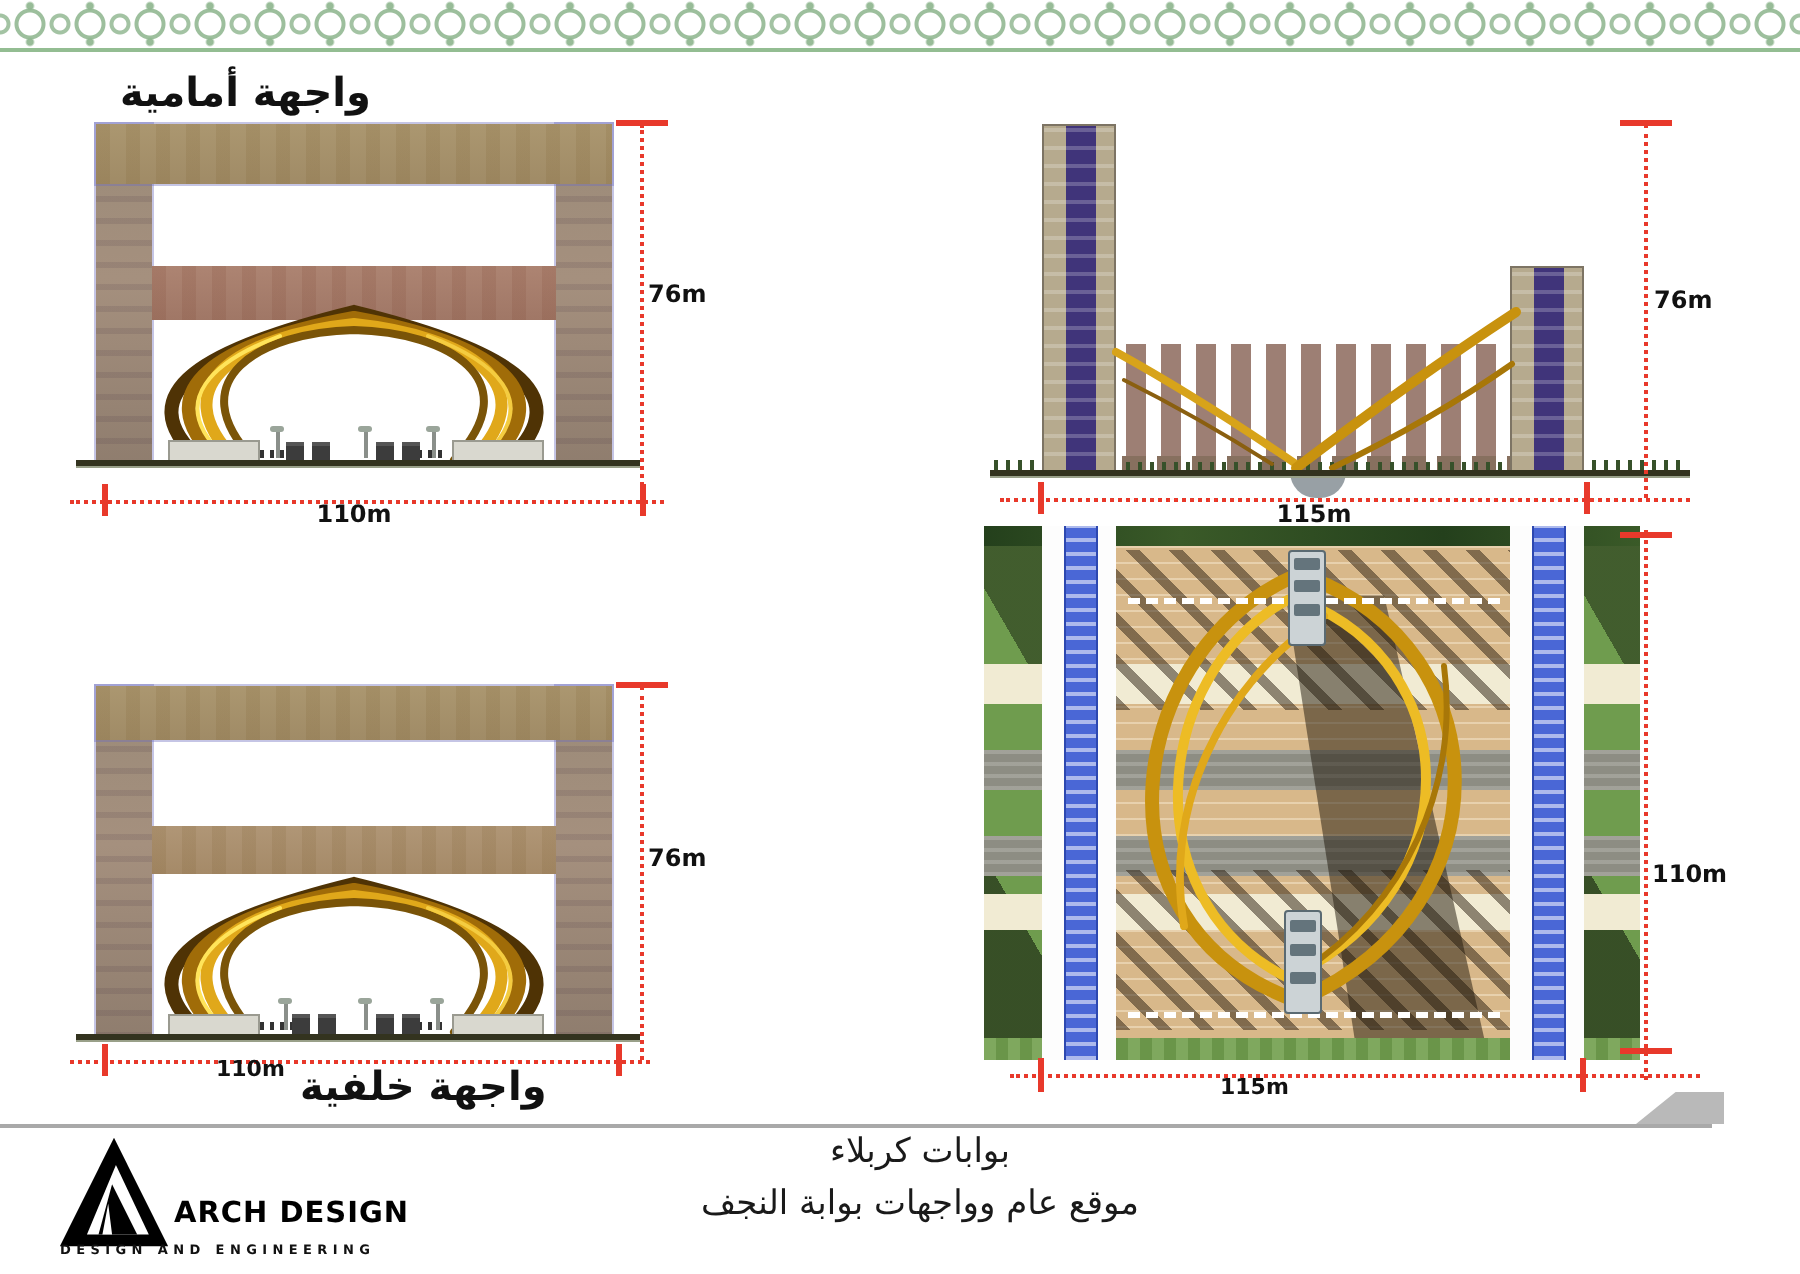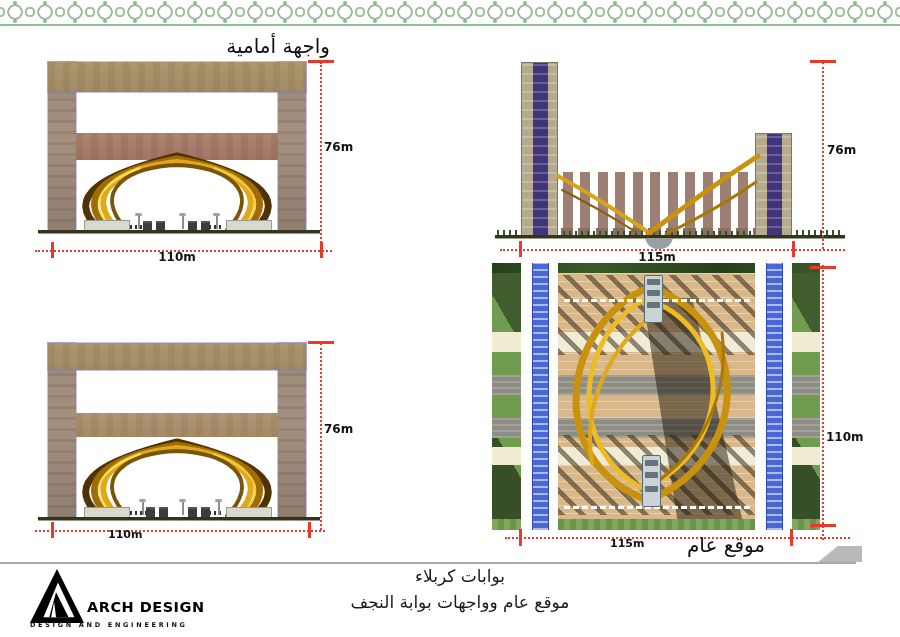--- a/index.html
+++ b/index.html
@@ -12,21 +12,21 @@
     background:
       radial-gradient(circle 9px at 15px 12px, transparent 5.5px, rgba(140,180,140,.85) 6px 7.5px, transparent 8px),
       radial-gradient(circle 6px at 0px 12px, transparent 3px, rgba(140,180,140,.8) 3.5px 5px, transparent 5.5px),
       radial-gradient(circle 6px at 30px 12px, transparent 3px, rgba(140,180,140,.8) 3.5px 5px, transparent 5.5px),
       radial-gradient(circle 3px at 15px 3px, rgba(140,180,140,.9) 1.5px, transparent 2.5px),
       radial-gradient(circle 3px at 15px 21px, rgba(140,180,140,.9) 1.5px, transparent 2.5px);
     background-size:30px 24px;
     border-bottom:2px solid #93bd92;}
 
   
-  .view-title{font-weight:normal;font-size:20px;color:#111;text-align:right;direction:rtl;}
+  .view-title{font-weight:bold;font-size:20px;color:#111;text-align:left;direction:rtl;}
   .dim-label{font-weight:bold;font-size:12px;color:#111;white-space:nowrap;}
   .dim-label.small{font-size:11px;}
   .dimv{width:0;border-left:2px dotted #e8392b;}
   .dimh{height:0;border-top:2px dotted #e8392b;}
   .tickv{width:3px;background:#e8392b;}
   .tickh{height:3px;background:#e8392b;}
 
   
   .col{width:28px;background:linear-gradient(180deg,#9a8a78,#a5907e 45%,#8f7d6e);
        background-image:repeating-linear-gradient(0deg,rgba(60,40,60,.12) 0 3px,transparent 3px 11px),linear-gradient(180deg,#9a8a78,#a5907e 45%,#8f7d6e);
@@ -176,20 +176,21 @@
   </div>
   <div class="abs groundline" style="left:38px;top:517px;width:282px;"></div>
 
   <div class="abs dimv" style="left:320px;top:343px;height:187px;"></div>
   <div class="abs tickh" style="left:308px;top:341px;width:26px;"></div>
   <div class="abs dim-label" style="left:324px;top:422px;">76m</div>
   <div class="abs dimh" style="left:35px;top:530px;width:290px;"></div>
   <div class="abs tickv" style="left:51px;top:522px;height:16px;"></div>
   <div class="abs tickv" style="left:308px;top:522px;height:16px;"></div>
   <div class="abs dim-label small" style="left:108px;top:528px;">110m</div>
+  <div class="abs view-title" style="left:150px;top:531px;width:145px;">واجهة خلفية</div>
 
   <div class="abs" id="siteplan">
     <div class="abs grass" style="left:0;top:0;width:30px;height:267px;"></div>
     <div class="abs grass" style="left:298px;top:0;width:30px;height:267px;"></div>
     <div class="abs paving" style="left:66px;top:0;width:197px;height:267px;"></div>
 
     <div class="abs road-cream" style="left:0;top:69px;width:328px;height:20px;"></div>
     <div class="abs road-grey" style="left:0;top:112px;width:328px;height:20px;"></div>
     <div class="abs road-grey" style="left:0;top:155px;width:328px;height:20px;"></div>
     <div class="abs road-cream" style="left:0;top:184px;width:328px;height:18px;"></div>
@@ -231,21 +232,20 @@
   </div>
 
   <div class="abs dimv" style="left:822px;top:265px;height:275px;"></div>
   <div class="abs tickh" style="left:810px;top:266px;width:26px;"></div>
   <div class="abs tickh" style="left:810px;top:524px;width:26px;"></div>
   <div class="abs dim-label" style="left:826px;top:430px;">110m</div>
   <div class="abs dimh" style="left:505px;top:537px;width:345px;"></div>
   <div class="abs tickv" style="left:519px;top:529px;height:17px;"></div>
   <div class="abs tickv" style="left:790px;top:529px;height:17px;"></div>
   <div class="abs dim-label small" style="left:610px;top:537px;">115m</div>
-  <div class="abs view-title" style="left:645px;top:533px;width:120px;">موقع عام</div>
 
   <div class="abs" id="sep"></div>
   <div class="abs" id="chevron"></div>
 
   <svg class="abs" style="left:28px;top:567px;" width="58" height="58" viewBox="0 0 60 60">
     <polygon points="30,2 58,58 2,58" fill="#000"></polygon>
     <polygon points="31,16 48,52 16,52" fill="#fff"></polygon>
     <polygon points="29,26 42,52 22,52" fill="#000"></polygon>
     <polygon points="27,36 29,52 24,52" fill="#fff"></polygon>
   </svg>

